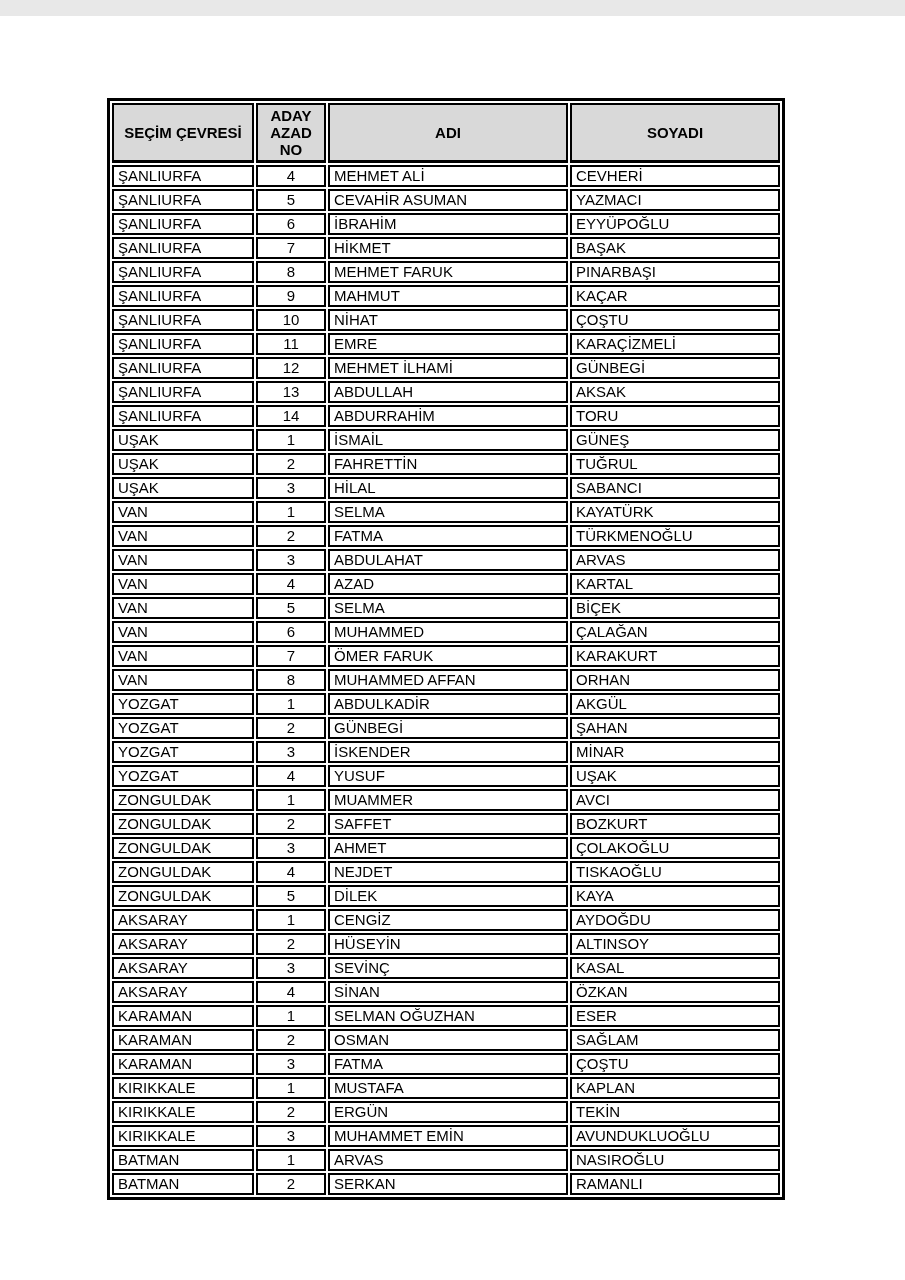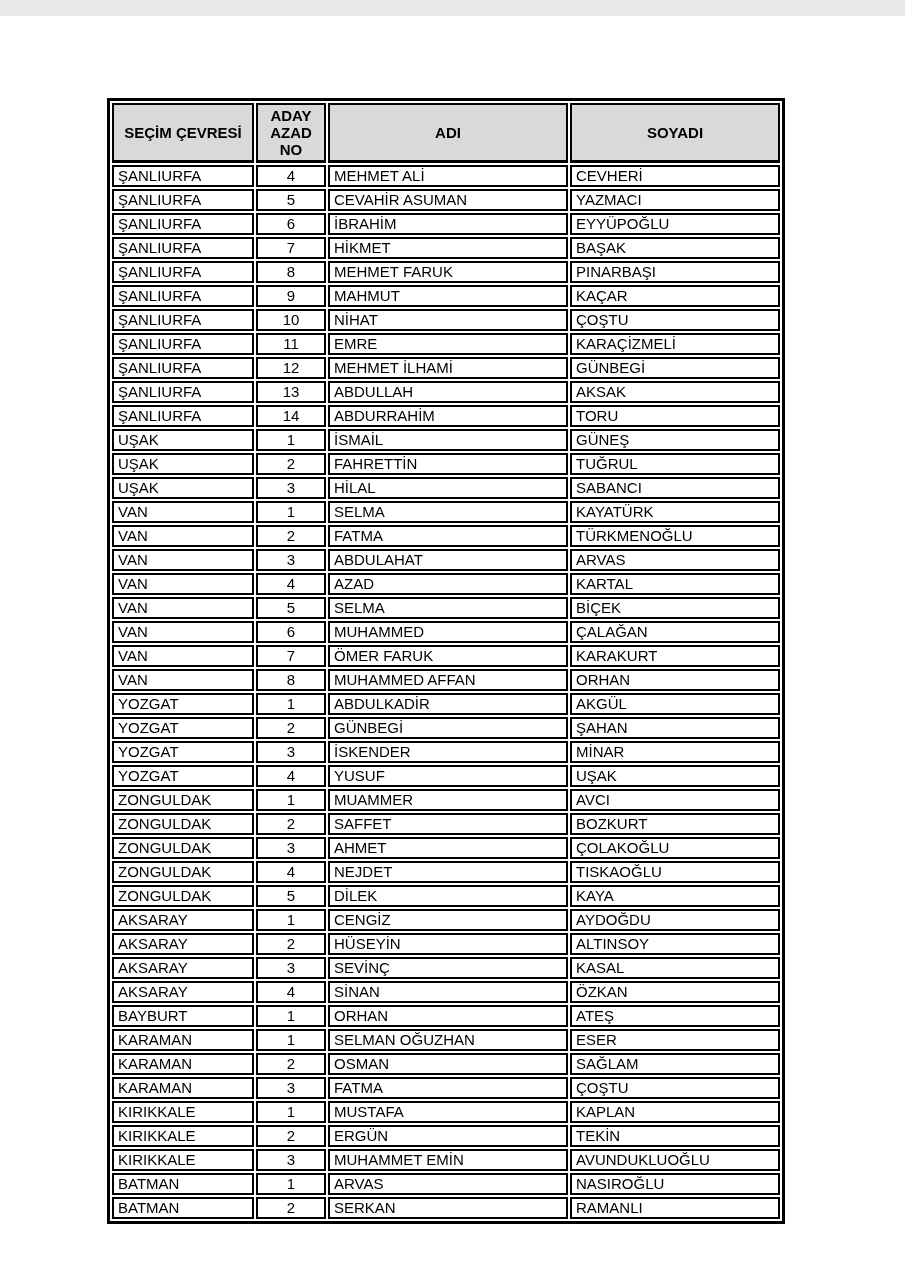--- a/index.html
+++ b/index.html
@@ -288,26 +288,20 @@
             <td class="cell-left">SEVİNÇ</td>
             <td class="cell-left">KASAL</td>
           </tr>
           <tr>
             <td class="cell-left">AKSARAY</td>
             <td class="cell-center">4</td>
             <td class="cell-left">SİNAN</td>
             <td class="cell-left">ÖZKAN</td>
           </tr>
           <tr>
-            <td class="cell-left">BAYBURT</td>
-            <td class="cell-center">1</td>
-            <td class="cell-left">ORHAN</td>
-            <td class="cell-left">ATEŞ</td>
-          </tr>
-          <tr>
             <td class="cell-left">KARAMAN</td>
             <td class="cell-center">1</td>
             <td class="cell-left">SELMAN OĞUZHAN</td>
             <td class="cell-left">ESER</td>
           </tr>
           <tr>
             <td class="cell-left">KARAMAN</td>
             <td class="cell-center">2</td>
             <td class="cell-left">OSMAN</td>
             <td class="cell-left">SAĞLAM</td>

